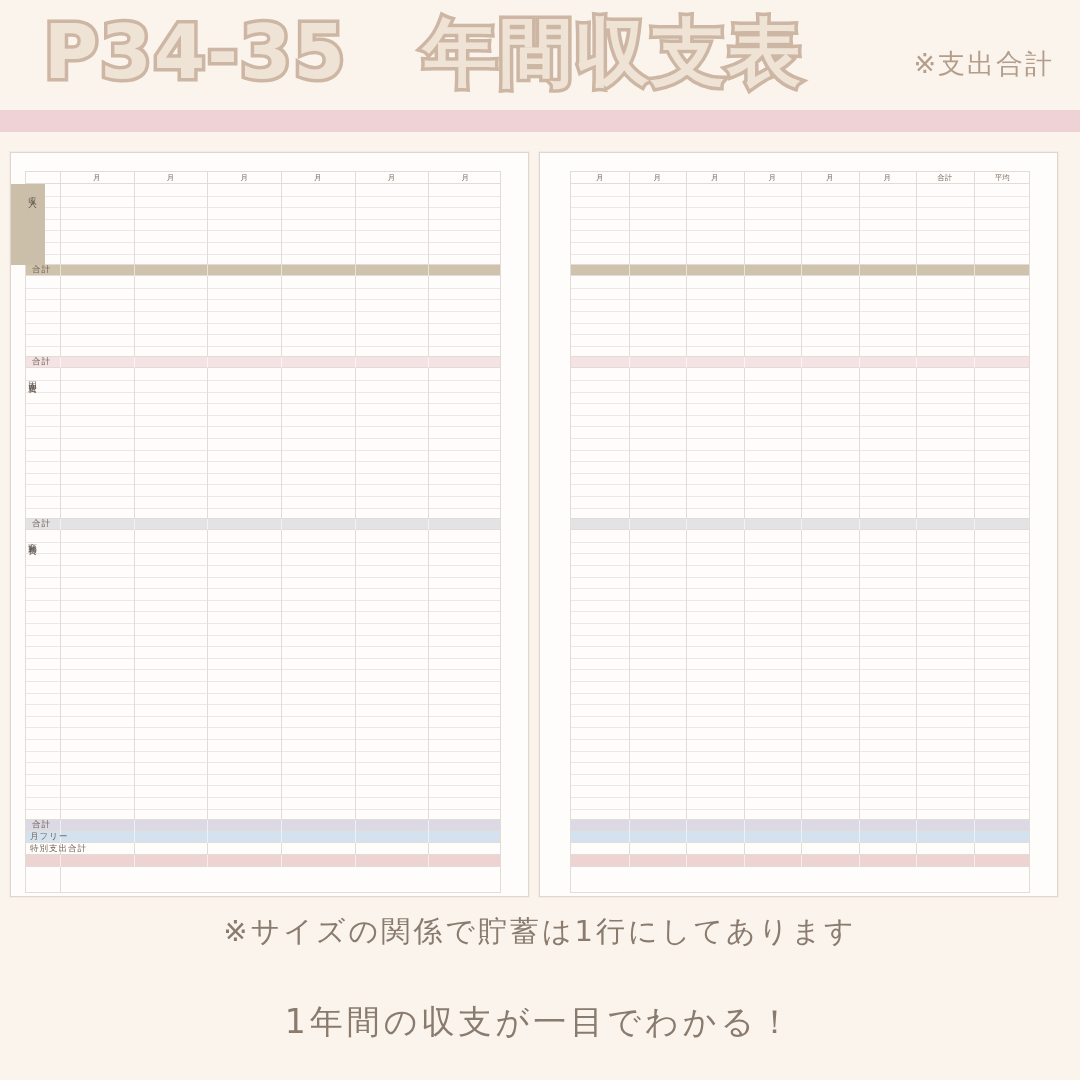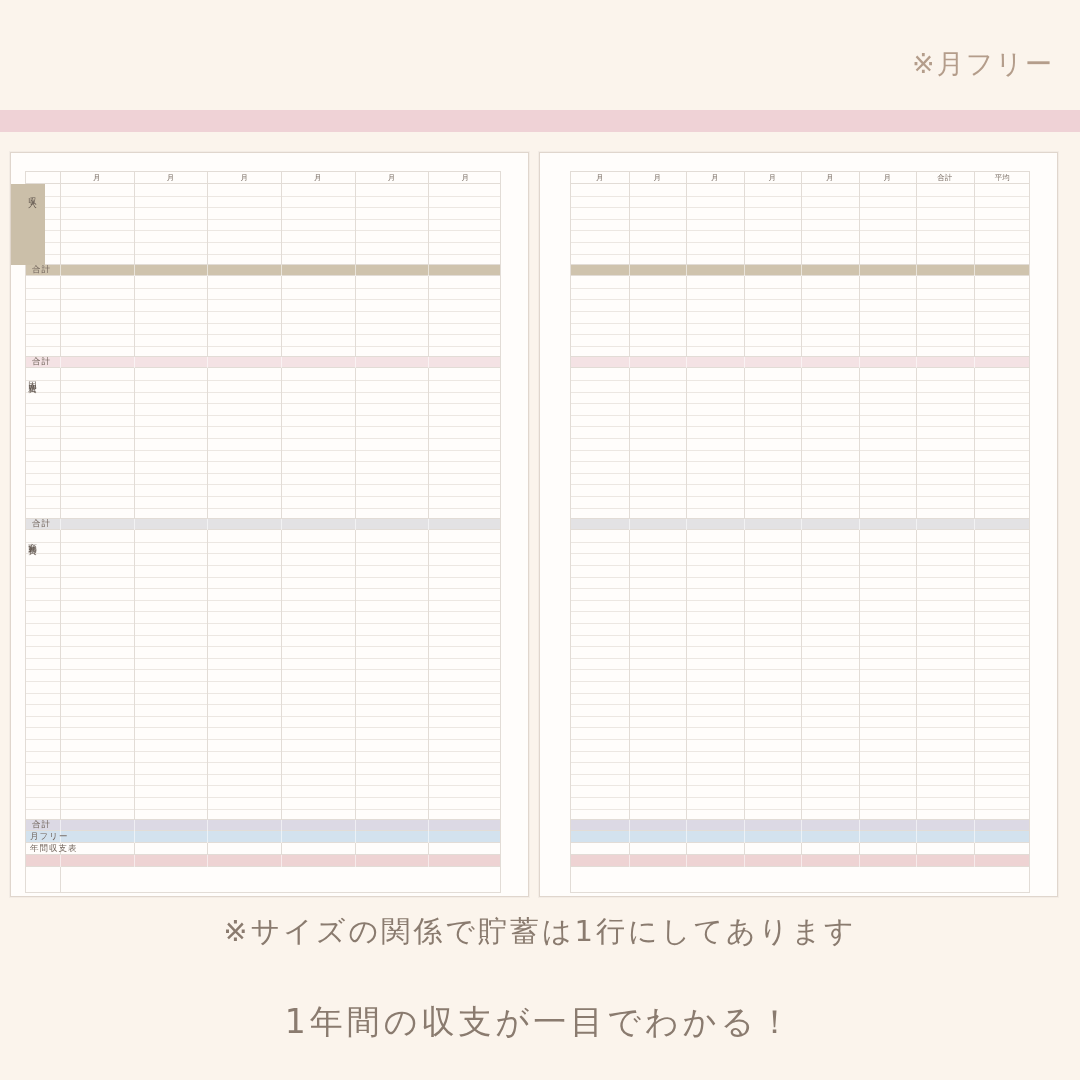--- a/index.html
+++ b/index.html
@@ -83,21 +83,22 @@
   .cap2 {
     position:absolute; left:0; top:1000px; width:1080px; text-align:center;
     font-size:33px; color:#8a7b6f; letter-spacing:4px;
     font-family:"DejaVu Sans", sans-serif;
   }
 </style>
 </head>
 <body>
 
 <div class="header">
-  <div class="title-note">※月フリー</div>
+  <div class="title-main">P34-35　年間収支表</div>
+  <div class="title-note">※支出合計</div>
 </div>
 <div class="pink-band"></div>
 
 <div class="page" id="page-left">
   <div class="sheet" id="sheet-left">
       <div class="tbl" style="left: 14px; top: 18px; width: 476px;">
         <div class="row" style="top: 0px; height: 13px; background: rgb(255, 253, 251); border-width: 1px; border-style: solid; border-color: rgb(226, 220, 214);">
           <div class="monthcell" style="left: 0px; width: 34px;"></div>
           <div class="monthcell" style="left: 34px; width: 73.6667px;">月</div>
           <div class="vline" style="left: 34px; height: 13px; background: rgb(226, 220, 214);"></div>
@@ -241,21 +242,21 @@
           <div class="vline" style="left: 402.333px; height: 12px; background: rgba(255, 255, 255, 0.55);"></div>
           <div class="band-label" style="left: 4px;">月フリー</div>
         </div>
         <div class="band" style="top: 672.2px; height: 12px; background: rgb(255, 253, 251); border-left: 1px solid rgb(226, 220, 214); border-right: 1px solid rgb(226, 220, 214); border-bottom: 1px solid rgb(226, 220, 214);">
           <div class="vline" style="left: 34px; height: 12px; background: rgb(226, 220, 214);"></div>
           <div class="vline" style="left: 107.667px; height: 12px; background: rgb(226, 220, 214);"></div>
           <div class="vline" style="left: 181.333px; height: 12px; background: rgb(226, 220, 214);"></div>
           <div class="vline" style="left: 255px; height: 12px; background: rgb(226, 220, 214);"></div>
           <div class="vline" style="left: 328.667px; height: 12px; background: rgb(226, 220, 214);"></div>
           <div class="vline" style="left: 402.333px; height: 12px; background: rgb(226, 220, 214);"></div>
-          <div class="band-label" style="left: 4px;">年間収支表</div>
+          <div class="band-label" style="left: 4px;">特別支出合計</div>
         </div>
         <div class="band" style="top: 684.2px; height: 12px; background: rgb(238, 211, 211); border-left: 1px solid rgb(226, 220, 214); border-right: 1px solid rgb(226, 220, 214); border-bottom: 1px solid rgb(226, 220, 214);">
           <div class="vline" style="left: 34px; height: 12px; background: rgba(255, 255, 255, 0.55);"></div>
           <div class="vline" style="left: 107.667px; height: 12px; background: rgba(255, 255, 255, 0.55);"></div>
           <div class="vline" style="left: 181.333px; height: 12px; background: rgba(255, 255, 255, 0.55);"></div>
           <div class="vline" style="left: 255px; height: 12px; background: rgba(255, 255, 255, 0.55);"></div>
           <div class="vline" style="left: 328.667px; height: 12px; background: rgba(255, 255, 255, 0.55);"></div>
           <div class="vline" style="left: 402.333px; height: 12px; background: rgba(255, 255, 255, 0.55);"></div>
           <div class="band-label" style="left: 4px; margin-top: 28px;">貯蓄</div>
         </div>

